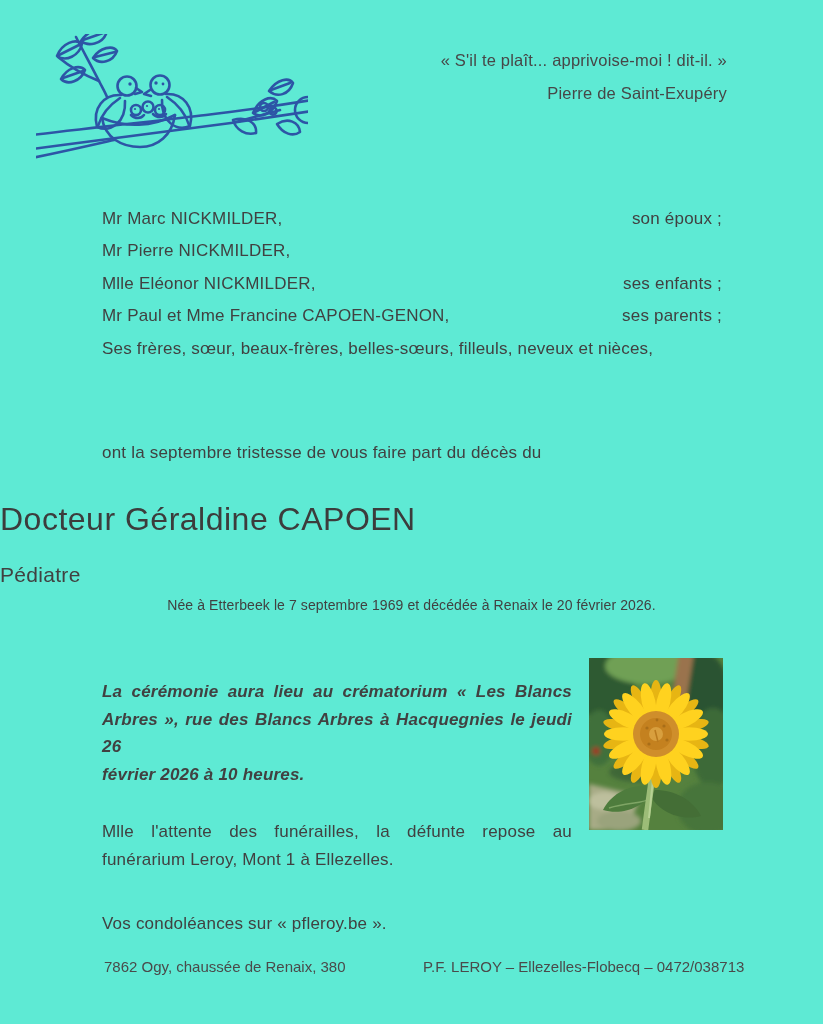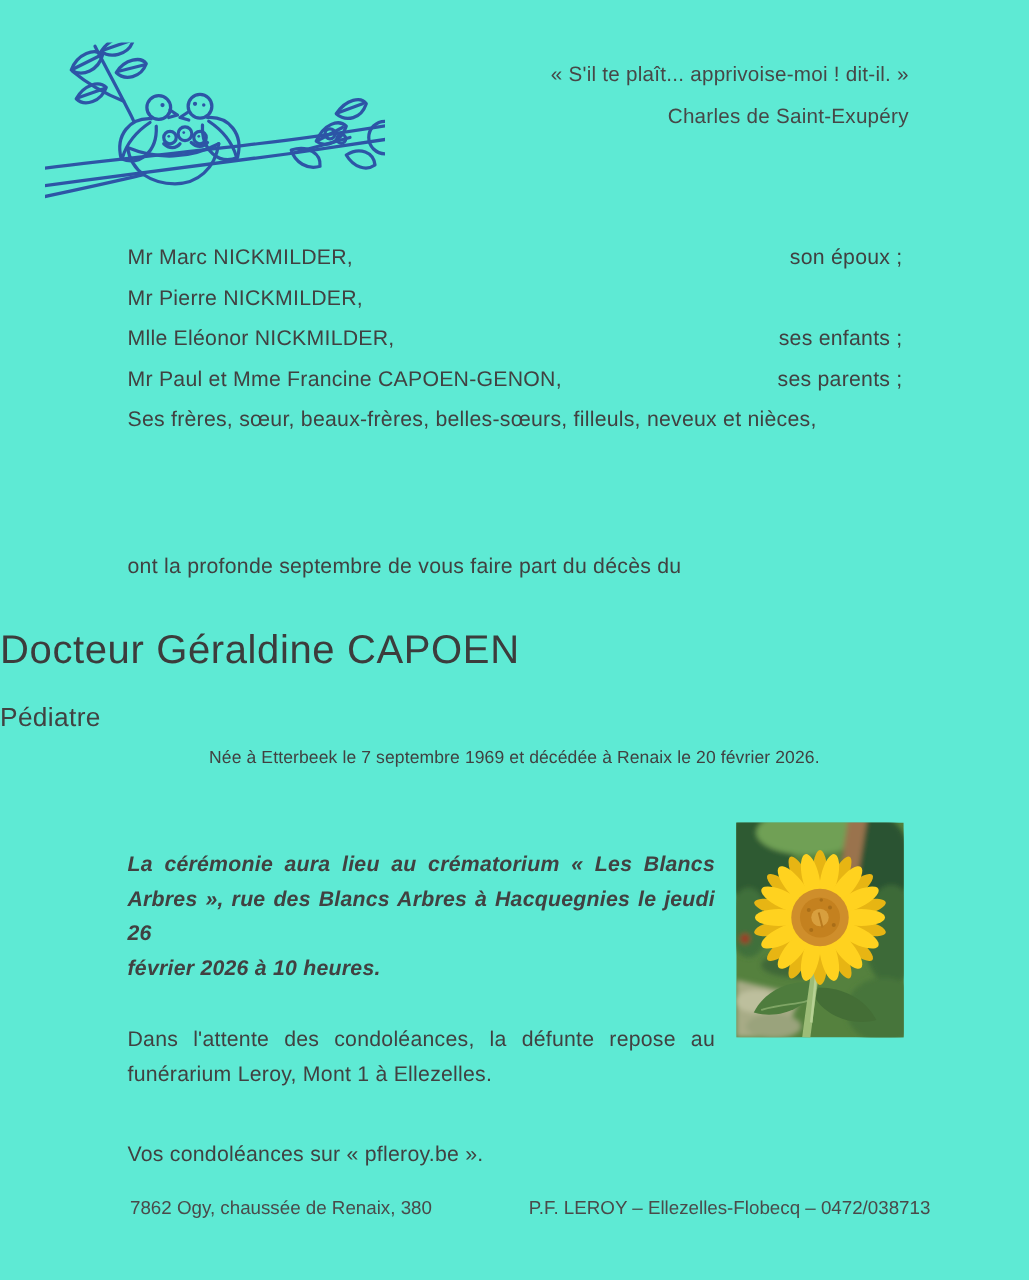--- a/index.html
+++ b/index.html
@@ -13,21 +13,21 @@
 
   
   .birds { position:absolute; left:36px; top:34px; width:272px; height:142px; }
 
   
   .quote { position:absolute; top:44px; right:96px; text-align:right;
            font-size:16.5px; line-height:33px; color:#474747; letter-spacing:.2px; }
 
   
   .family { position:absolute; left:102px; top:196px; width:620px; }
-  .frow { display:flex; justify-content:space-between; align-items:flex-start;
+  .frow { display:flex; justify-content:space-between; align-items:flex-end;
           height:32.5px; font-size:17px; letter-spacing:.2px; }
   .frow .rel { white-space:nowrap; }
 
   .announce { position:absolute; left:102px; top:443px; font-size:17px; letter-spacing:.2px; }
 
   .title { position:absolute; left:0; top:501px; width:100%; margin:0;
            font-size:32px; font-weight:400; letter-spacing:.5px; color:#3c3c3c; }
   .profession { position:absolute; left:0; top:563px; width:100%;
                 text-align:left; font-size:21px; letter-spacing:.3px; }
   .dates { position:absolute; left:0; top:597px; width:100%;
@@ -105,21 +105,21 @@
       <path d="M 235 56 L 254 49"></path>
       <circle cx="228" cy="73" r="4"></circle>
       <circle cx="237" cy="77" r="3.6"></circle>
       <circle cx="272" cy="76" r="13"></circle>
       <path d="M 200 88 C 215 84, 230 80, 244 76"></path>
     </g>
   </svg>
 
   <div class="quote">
     <div>« S'il te plaît... apprivoise-moi ! dit-il. »</div>
-    <div>Charles de Saint-Exupéry</div>
+    <div>Pierre de Saint-Exupéry</div>
   </div>
 
   <div class="family">
     <div class="frow">
       <span>Mr Marc NICKMILDER,</span>
       <span class="rel">son époux ;</span>
     </div>
     <div class="frow">
       <span>Mr Pierre NICKMILDER,</span>
       <span class="rel"></span>
@@ -131,34 +131,34 @@
     <div class="frow">
       <span>Mr Paul et Mme Francine CAPOEN-GENON,</span>
       <span class="rel">ses parents ;</span>
     </div>
     <div class="frow">
       <span>Ses frères, sœur, beaux-frères, belles-sœurs, filleuls, neveux et nièces,</span>
       <span class="rel"></span>
     </div>
   </div>
 
-  <div class="announce">ont la profonde septembre de vous faire part du décès du</div>
+  <div class="announce">ont la septembre tristesse de vous faire part du décès du</div>
 
   <h1 class="title">Docteur Géraldine CAPOEN</h1>
   <div class="profession">Pédiatre</div>
   <div class="dates">Née à Etterbeek le 7 septembre 1969 et décédée à Renaix le 20 février 2026.</div>
 
   <div class="body-col">
     <p class="para bold">
       <span class="jline" style="display:block">La cérémonie aura lieu au crématorium « Les Blancs</span>
       <span class="jline" style="display:block">Arbres », rue des Blancs Arbres à Hacquegnies le jeudi 26</span>
       <span style="display:block">février 2026 à 10 heures.</span>
     </p>
     <p class="para gap-repose">
-      <span class="jline" style="display:block">Dans l'attente des condoléances, la défunte repose au</span>
+      <span class="jline" style="display:block">Mlle l'attente des funérailles, la défunte repose au</span>
       <span style="display:block">funérarium Leroy, Mont 1 à Ellezelles.</span>
     </p>
     <p class="condolences">Vos condoléances sur « pfleroy.be ».</p>
   </div>
 
   <svg class="photo" viewBox="0 0 134 172" preserveAspectRatio="none" aria-hidden="true">
     <defs>
         <filter id="soft" x="-30%" y="-30%" width="160%" height="160%">
           <feGaussianBlur stdDeviation="2.2"></feGaussianBlur>
         </filter>

